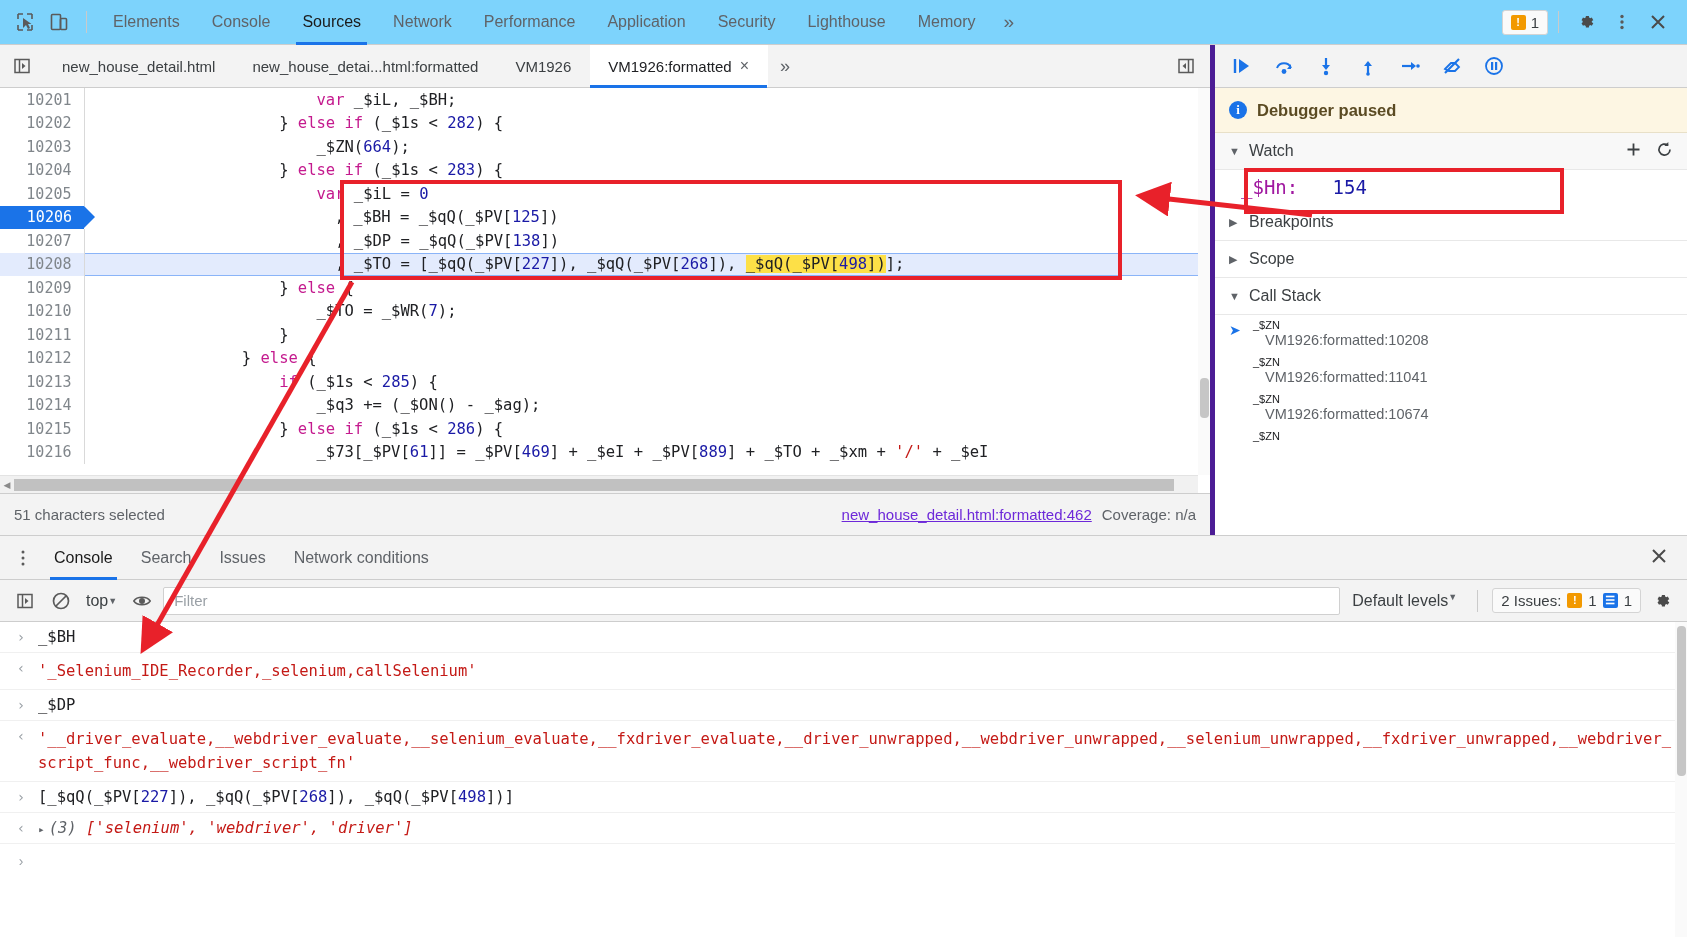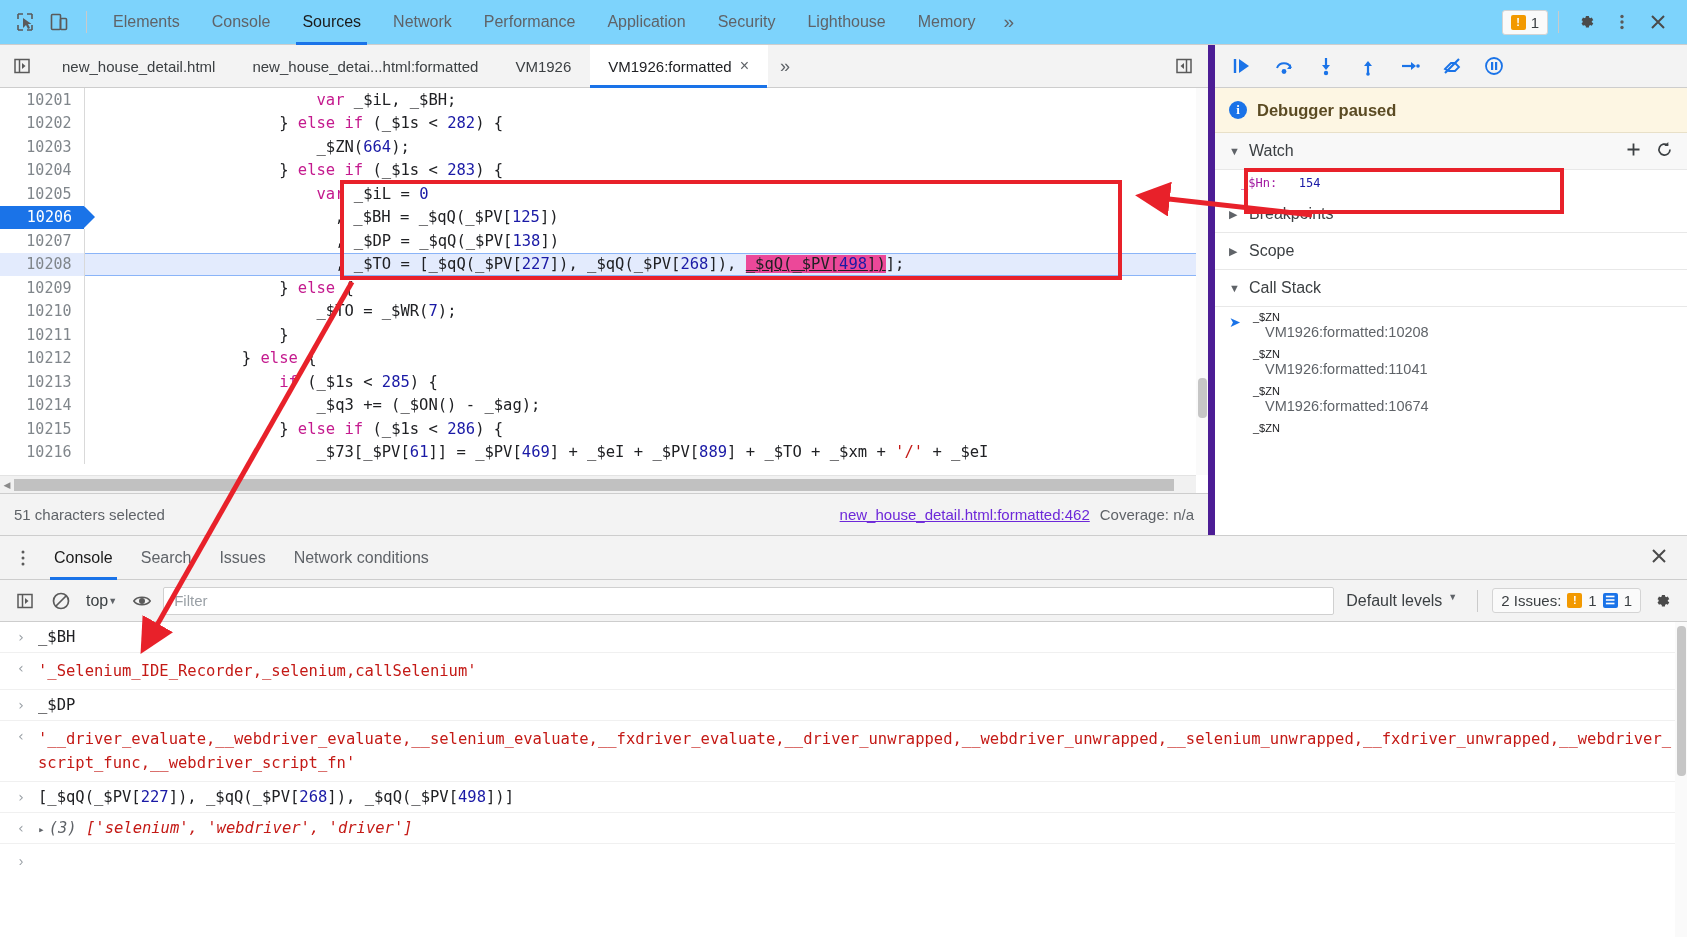--- a/index.html
+++ b/index.html
@@ -50,21 +50,21 @@
     display: inline-flex; align-items: center; justify-content: center;
     width: 15px; height: 15px; background: #f29900; color: #fff;
     border-radius: 2px; font-size: 11px; font-weight: bold; line-height: 1;
   }
   .chip-count { font-size: 15px; color: #3c4043; }
   .vert-sep { width: 1px; height: 22px; background: #cacaca; margin: 0 8px; }
   .icon-sq { width: 34px; height: 34px; display: flex; align-items: center; justify-content: center; color: #5a5a5a; }
 
   
   .upper { display: flex; height: 490px; min-height: 490px; }
-  .sources-col { width: 1215px; display: flex; flex-direction: column; border-right: 7px solid #4c1d95; }
+  .sources-col { width: 1215px; display: flex; flex-direction: column; border-right: 5px solid #4c1d95; }
 
   
   .file-tabs {
     height: 43px; min-height: 43px;
     background: #f3f3f3;
     border-bottom: 1px solid #cdcdcd;
     display: flex; align-items: stretch;
   }
   .ft-nav { width: 44px; display: flex; align-items: center; justify-content: center; color: #5a5a5a; }
   .file-tab {
@@ -108,21 +108,21 @@
   tr.cur-line .ln::after {
     content: ""; position: absolute; right: -11px; top: 0;
     border-top: 11.7px solid transparent; border-bottom: 11.8px solid transparent;
     border-left: 11px solid #1a73e8;
   }
   tr.exec-line .code-cell, tr.exec-line .ln { background: #e3ebfd; }
   tr.exec-line .code-cell { box-shadow: inset 0 1px 0 #8ab4f8, inset 0 -1px 0 #8ab4f8; }
   .kw { color: #c41a8e; }
   .num { color: #1a1aa6; }
   .str { color: #c41a16; }
-  .sel-text { background: #ec4899; text-decoration: underline; }
+  .sel-text { background: #fde047; }
 
   .hscroll-track {
     position: absolute; left: 0; right: 12px; bottom: 0; height: 18px;
     background: #f1f1f1; border-top: 1px solid #e3e3e3;
     display: flex; align-items: center;
   }
   .hscroll-arrow { width: 14px; text-align: center; font-size: 9px; color: #8a8a8a; }
   .hscroll-thumb { height: 12px; background: #c1c1c1; border-radius: 0; width: 1160px; }
   .vscroll-track {
     position: absolute; top: 0; bottom: 18px; right: 0; width: 12px;
@@ -162,21 +162,21 @@
   }
   .paused-text { font-size: 16.5px; font-weight: bold; color: #5b4b23; }
   .sec-header {
     height: 37px; display: flex; align-items: center; gap: 8px;
     padding: 0 14px; font-size: 16px; color: #3c4043;
     border-bottom: 1px solid #e8e8e8; background: #f8f8f8;
   }
   .tri { font-size: 11px; color: #5f6368; width: 12px; }
   .watch-row {
     padding: 6px 14px 6px 26px;
-    font-family: "DejaVu Sans Mono", monospace; font-size: 12px;
+    font-family: "DejaVu Sans Mono", monospace; font-size: 19px;
   }
   .watch-name { color: #a018a0; }
   .watch-val { color: #1a1aa6; }
   .sec-header.plain { background: #fff; border-bottom: 1px solid #e8e8e8; }
   .callstack-list { overflow: hidden; }
   .cs-item { padding: 4px 14px 4px 14px; position: relative; }
   .cs-name { font-size: 11px; color: #202124; padding-left: 24px; }
   .cs-loc { font-size: 14.5px; color: #5f6368; padding-left: 36px; margin-top: 1px; }
   .cs-arrow { position: absolute; left: 14px; top: 7px; color: #1a73e8; font-size: 14px; }
 
@@ -205,21 +205,21 @@
   }
   .ct-icon { width: 30px; height: 30px; display: flex; align-items: center; justify-content: center; color: #5a5a5a; }
   .ct-select { display: flex; align-items: center; font-size: 16px; color: #3c4043; padding: 0 4px; }
   .caret { font-size: 9px; color: #5f6368; }
   .filter-input {
     flex: 1; height: 28px; background: #fff;
     border: 1px solid #d0d0d0; border-radius: 2px;
     padding: 0 10px; font-size: 15px; color: #9aa0a6;
     display: flex; align-items: center;
   }
-  .levels { font-size: 16px; color: #3c4043; display: flex; align-items: flex-start; gap: 6px; padding: 0 6px; }
+  .levels { font-size: 16px; color: #3c4043; display: flex; align-items: flex-start; padding: 0 6px; }
   .issues-box {
     display: flex; align-items: center; gap: 6px;
     border: 1px solid #d4d4d4; border-radius: 3px; padding: 3px 8px; background: #fafafa;
     font-size: 15px; color: #3c4043;
   }
   .msg-glyph {
     display: inline-flex; align-items: center; justify-content: center;
     width: 15px; height: 15px; background: #1a73e8; color: #fff;
     border-radius: 2px; font-size: 11px; font-weight: bold;
   }

